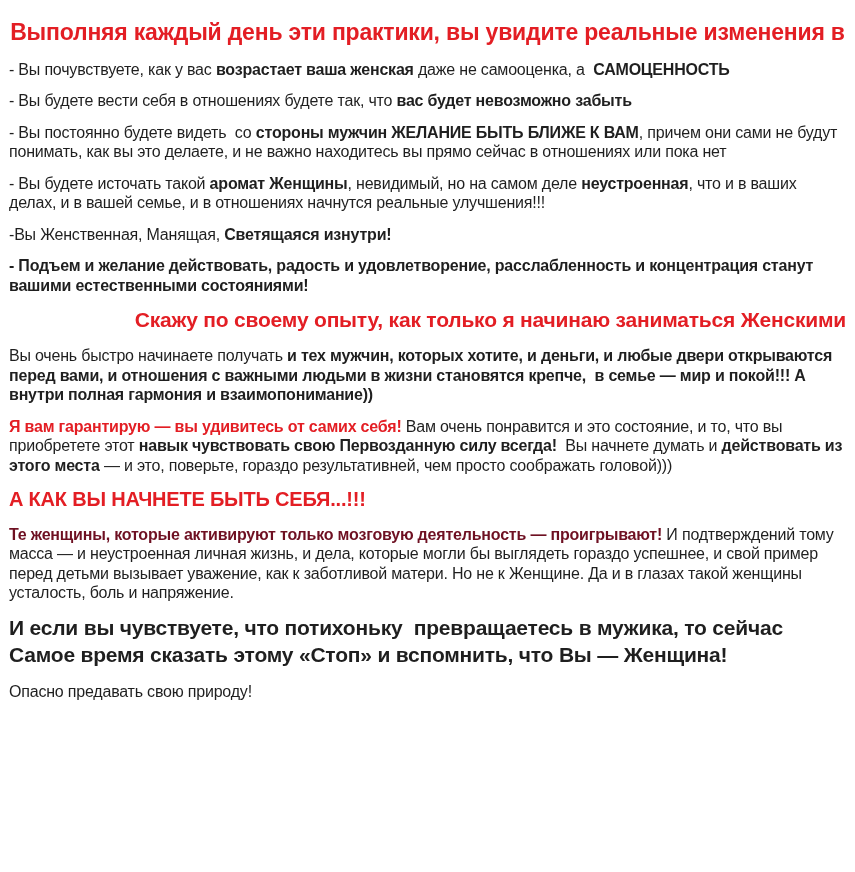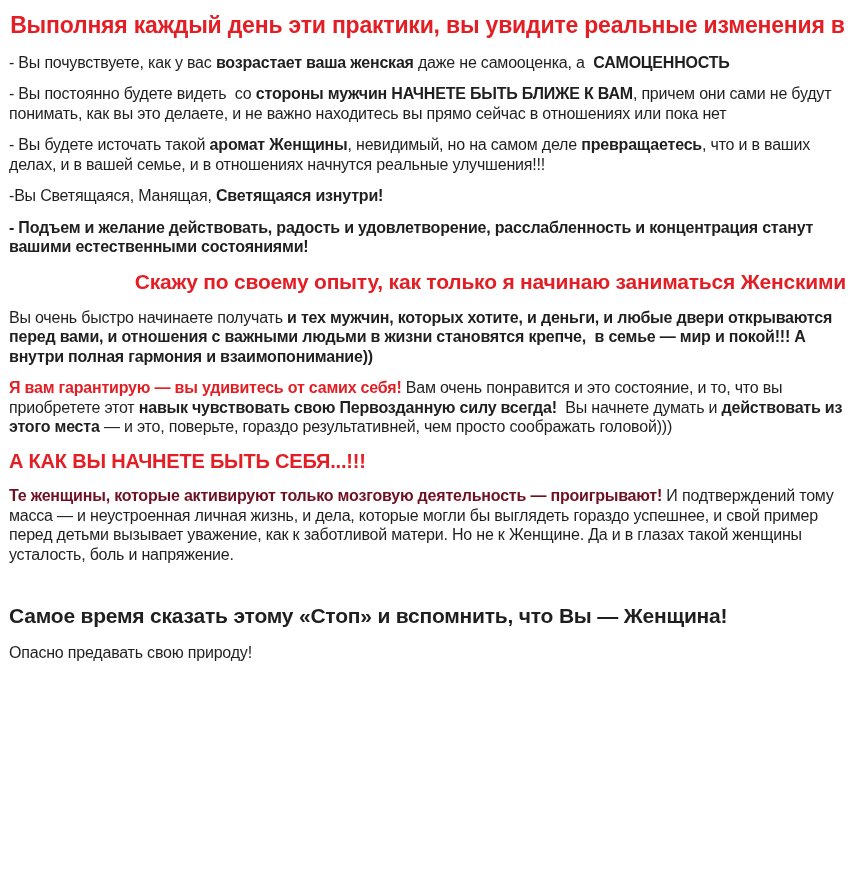--- a/index.html
+++ b/index.html
@@ -10,21 +10,21 @@
   body {
     width: 855px;
     height: 872px;
     overflow: hidden;
     font-family: "Liberation Sans", sans-serif;
     color: var(--body-text, #1f1f1f);
   }
   .article {
     box-sizing: border-box;
     width: 855px;
-    padding: 8px 9px 0 9px;
+    padding: 15px 9px 0 9px;
   }
   .para, .heading {
     margin: 0 0 12px 0;
     white-space: pre-wrap;
     font-size: 16px;
     line-height: 1.22;
     letter-spacing: -0.2px;
   }
   .h1 {
     margin: 3px 0 13px 0;
@@ -58,24 +58,25 @@
   .b { font-weight: bold; }
   .red { color: var(--heading-red, #e31e24); }
   .maroon { color: var(--dark-maroon, #6e1022); }
 </style>
 </head>
 <body style="background: rgb(255, 255, 255);">
 
 <main class="article">
     <div class="heading h1"><span>Выполняя каждый день эти практики, вы увидите реальные изменения в</span><br></div>
     <p class="para para"><span>- Вы почувствуете, как у вас </span><span class="b">возрастает ваша женская</span><span> даже не самооценка, а  </span><span class="b">САМОЦЕННОСТЬ</span></p>
-    <p class="para para"><span>- Вы постоянно будете видеть  со </span><span class="b">стороны мужчин НАЧНЕТЕ БЫТЬ БЛИЖЕ К ВАМ</span><span>, причем они сами не будут понимать, как вы это делаете, и не важно находитесь вы прямо сейчас в отношениях или пока нет</span></p>
-    <p class="para para"><span>- Вы будете источать такой </span><span class="b">аромат Женщины</span><span>, невидимый, но на самом деле </span><span class="b">превращаетесь</span><span>, что и в ваших делах, и в вашей семье, и в отношениях начнутся реальные улучшения!!!</span></p>
-    <p class="para para"><span>-Вы Светящаяся, Манящая, </span><span class="b">Светящаяся изнутри!</span></p>
+    <p class="para para"><span>- Вы будете вести себя в отношениях будете так, что </span><span class="b">вас будет невозможно забыть</span></p>
+    <p class="para para"><span>- Вы постоянно будете видеть  со </span><span class="b">стороны мужчин ЖЕЛАНИЕ БЫТЬ БЛИЖЕ К ВАМ</span><span>, причем они сами не будут понимать, как вы это делаете, и не важно находитесь вы прямо сейчас в отношениях или пока нет</span></p>
+    <p class="para para"><span>- Вы будете источать такой </span><span class="b">аромат Женщины</span><span>, невидимый, но на самом деле </span><span class="b">неустроенная</span><span>, что и в ваших делах, и в вашей семье, и в отношениях начнутся реальные улучшения!!!</span></p>
+    <p class="para para"><span>-Вы Женственная, Манящая, </span><span class="b">Светящаяся изнутри!</span></p>
     <p class="para para"><span class="b">- Подъем и желание действовать, радость и удовлетворение, расслабленность и концентрация станут вашими естественными состояниями!</span></p>
     <div class="heading h2"><span>Скажу по своему опыту, как только я начинаю заниматься Женскими</span><br></div>
     <p class="para para"><span>Вы очень быстро начинаете получать </span><span class="b">и тех мужчин, которых хотите, и деньги, и любые двери открываются перед вами, и отношения с важными людьми в жизни становятся крепче,  в семье — мир и покой!!! А внутри полная гармония и взаимопонимание))</span></p>
     <p class="para para"><span class="b red">Я вам гарантирую — вы удивитесь от самих себя!</span><span> Вам очень понравится и это состояние, и то, что вы приобретете этот </span><span class="b">навык чувствовать свою Первозданную силу всегда!</span><span>  Вы начнете думать и </span><span class="b">действовать из этого места</span><span> — и это, поверьте, гораздо результативней, чем просто соображать головой)))</span></p>
     <p class="para akak"><span>А КАК ВЫ НАЧНЕТЕ БЫТЬ СЕБЯ...!!!</span></p>
     <p class="para para"><span class="b maroon">Те женщины, которые активируют только мозговую деятельность — проигрывают!</span><span> И подтверждений тому масса — и неустроенная личная жизнь, и дела, которые могли бы выглядеть гораздо успешнее, и свой пример перед детьми вызывает уважение, как к заботливой матери. Но не к Женщине. Да и в глазах такой женщины усталость, боль и напряжение.</span></p>
-    <div class="heading big"><br><span>Самое время сказать этому «Стоп» и вспомнить, что Вы — Женщина!</span></div>
+    <div class="heading big"><span>И если вы чувствуете, что потихоньку  превращаетесь в мужика, то сейчас</span><br><span>Самое время сказать этому «Стоп» и вспомнить, что Вы — Женщина!</span></div>
     <p class="para para"><span>Опасно предавать свою природу!</span></p>
   </main>
 
 </body></html>

